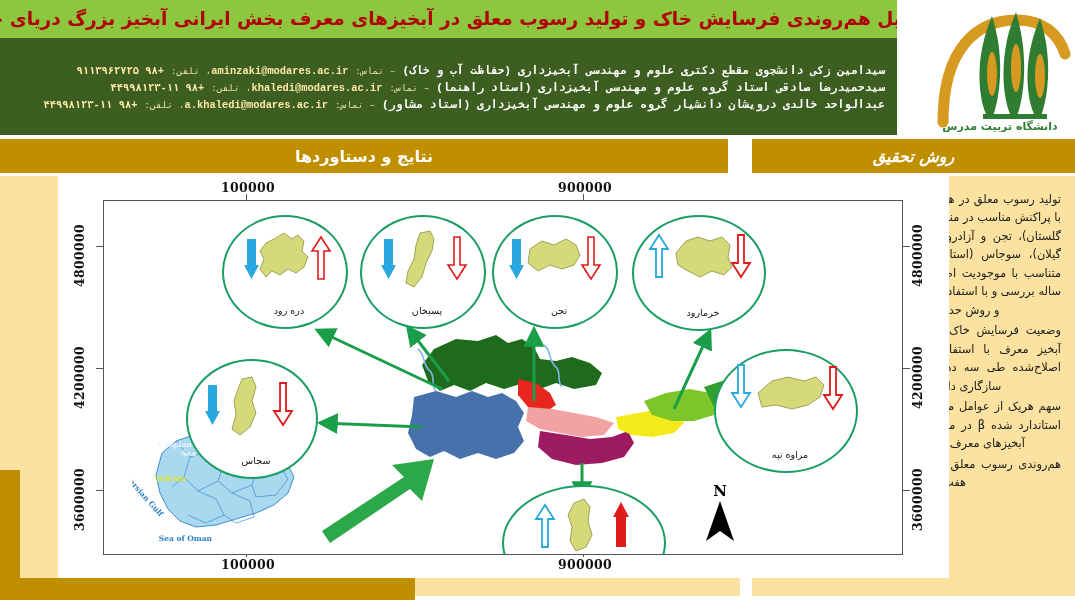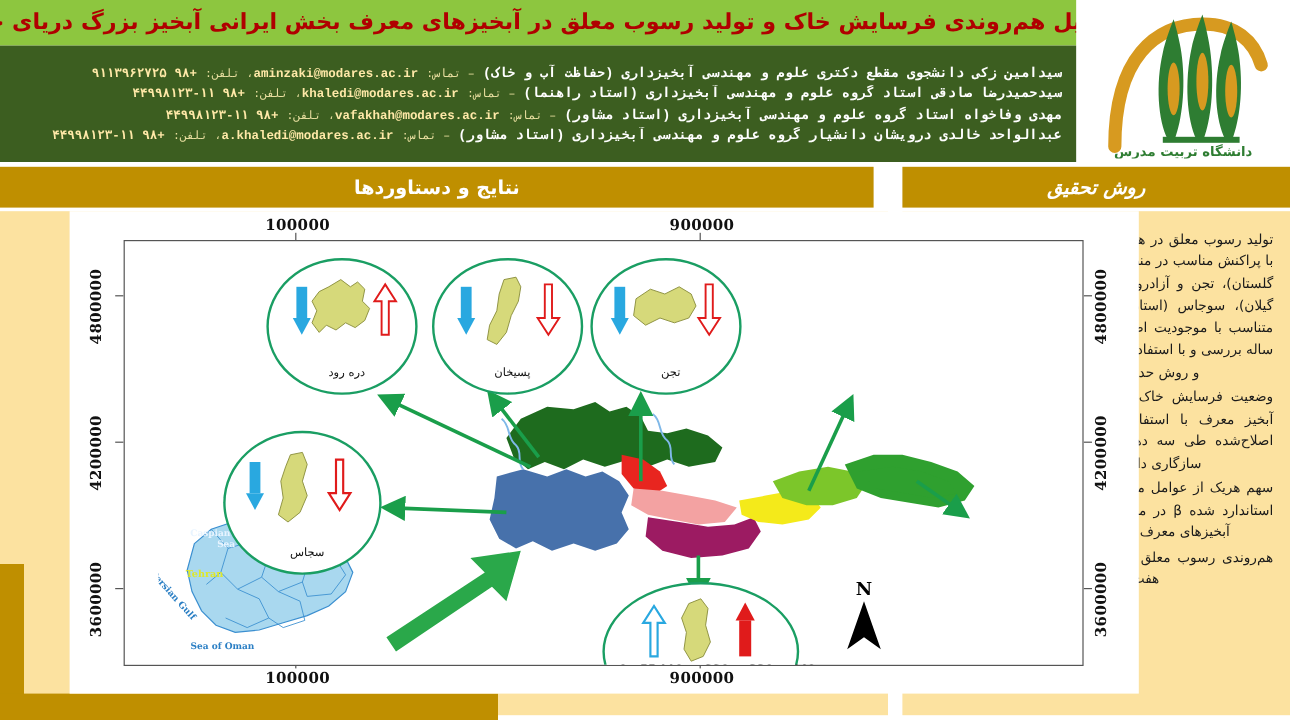--- a/index.html
+++ b/index.html
@@ -39,21 +39,21 @@
     padding-right:4px;
   }
   .author-line .nm{color:#ffffff;}
   .author-line .em{color:#ffe9a8;font-weight:bold;font-size:10.4px;}
   .author-line .lbl{color:#e9dfa0;font-weight:normal;font-size:9.6px;}
   .author-line .ph{color:#ffe9a8;font-size:10.4px;}
 
   
   .logo-box{
     position:absolute;left:897px;top:0;width:178px;height:135px;
-    background:#ffffff;display:flex;align-items:center;justify-content:center;
+    background:#ffffff;display:flex;align-items:center;justify-content:flex-start;
   }
 
   
   .bar{
     position:absolute;height:34px;background:#bf8f00;
     display:flex;align-items:center;justify-content:center;
   }
   .bar .btxt{
     color:#ffffff;font-weight:bold;font-size:16px;direction:rtl;
     white-space:nowrap;
@@ -141,26 +141,20 @@
     <div class="author-line">
       <span class="nm">سیدامین زکی دانشجوی مقطع دکتری علوم و مهندسی آبخیزداری (حفاظت آب و خاک)</span>
       <span class="lbl">– تماس:</span>
       <span class="em">aminzaki@modares.ac.ir</span><span class="lbl">، تلفن:</span>
       <span class="ph">+۹۸ ۹۱۱۳۹۶۲۷۲۵</span>
     </div>
     <div class="author-line">
       <span class="nm">سیدحمیدرضا صادقی استاد گروه علوم و مهندسی آبخیزداری (استاد راهنما)</span>
       <span class="lbl">– تماس:</span>
       <span class="em">khaledi@modares.ac.ir</span><span class="lbl">، تلفن:</span>
-      <span class="ph">+۹۸ ۱۱-۴۴۹۹۸۱۲۳</span>
-    </div>
-    <div class="author-line">
-      <span class="nm">مهدی وفاخواه استاد گروه علوم و مهندسی آبخیزداری (استاد مشاور)</span>
-      <span class="lbl">– تماس:</span>
-      <span class="em">vafakhah@modares.ac.ir</span><span class="lbl">، تلفن:</span>
       <span class="ph">+۹۸ ۱۱-۴۴۹۹۸۱۲۳</span>
     </div>
     <div class="author-line">
       <span class="nm">عبدالواحد خالدی درویشان دانشیار گروه علوم و مهندسی آبخیزداری (استاد مشاور)</span>
       <span class="lbl">– تماس:</span>
       <span class="em">a.khaledi@modares.ac.ir</span><span class="lbl">، تلفن:</span>
       <span class="ph">+۹۸ ۱۱-۴۴۹۹۸۱۲۳</span>
     </div>
   </div>
 
@@ -355,37 +349,65 @@
             <rect x="20" y="24" width="9" height="26" fill="#29a8e0"></rect>
             <path d="M17 50 L32 50 L24.5 64 Z" fill="#29a8e0"></path>
           </g>
           <g fill="#ffffff" stroke="#e01b1b" stroke-width="1.6">
             <path d="M96 22 L96 50 L90 50 L99 64 L108 50 L102 50 L102 22 Z"></path>
           </g>
         </svg>
         <div class="cname">تجن</div>
       </div>
 
+      <div class="circ" style="left:528px;top:14px;width:130px;height:112px;">
+        <div class="ring"></div>
+        <svg width="130" height="112" viewBox="0 0 130 112">
+          <path d="M44 38 L54 26 L66 22 L78 26 L90 22 L98 30 L96 42 L100 52 L92 60
+                   L80 56 L68 62 L56 56 L46 50 Z" fill="#d6d97a" stroke="#8d9141" stroke-width="0.8"></path>
+          <g fill="#ffffff" stroke="#29a8e0" stroke-width="1.8">
+            <path d="M24 62 L24 34 L18 34 L27 20 L36 34 L30 34 L30 62 Z"></path>
+          </g>
+          <g fill="#ffffff" stroke="#e01b1b" stroke-width="1.8">
+            <path d="M106 20 L106 48 L100 48 L109 62 L118 48 L112 48 L112 20 Z"></path>
+          </g>
+        </svg>
+        <div class="cname">خرمارود</div>
+      </div>
 
       <div class="circ" style="left:82px;top:158px;width:128px;height:116px;">
         <div class="ring"></div>
         <svg width="128" height="116" viewBox="0 0 128 116">
           <path d="M56 20 L66 18 L70 28 L66 42 L70 54 L64 68 L54 76 L46 70 L50 56
                    L48 42 L52 30 Z" fill="#d6d97a" stroke="#8d9141" stroke-width="0.8"></path>
           <g>
             <rect x="22" y="26" width="9" height="26" fill="#29a8e0"></rect>
             <path d="M19 52 L34 52 L26.5 66 Z" fill="#29a8e0"></path>
           </g>
           <g fill="#ffffff" stroke="#e01b1b" stroke-width="1.8">
             <path d="M94 24 L94 52 L88 52 L97 66 L106 52 L100 52 L100 24 Z"></path>
           </g>
         </svg>
         <div class="cname">سجاس</div>
       </div>
 
+      <div class="circ" style="left:610px;top:148px;width:140px;height:120px;">
+        <div class="ring"></div>
+        <svg width="140" height="120" viewBox="0 0 140 120">
+          <path d="M44 44 L58 32 L74 28 L90 32 L102 28 L110 36 L106 48 L94 56 L78 60
+                   L62 56 L48 58 Z" fill="#d6d97a" stroke="#8d9141" stroke-width="0.8"></path>
+          <g fill="#ffffff" stroke="#29a8e0" stroke-width="1.8">
+            <path d="M24 16 L24 44 L18 44 L27 58 L36 44 L30 44 L30 16 Z"></path>
+          </g>
+          <g fill="#ffffff" stroke="#e01b1b" stroke-width="1.8">
+            <path d="M116 18 L116 46 L110 46 L119 60 L128 46 L122 46 L122 18 Z"></path>
+          </g>
+        </svg>
+        <div class="cname">مراوه تپه</div>
+      </div>
 
       <div class="circ" style="left:398px;top:284px;width:160px;height:112px;">
         <div class="ring"></div>
         <svg width="160" height="112" viewBox="0 0 160 112">
           <path d="M72 18 L82 14 L88 22 L86 36 L90 50 L84 62 L74 66 L68 56 L70 42
                    L66 30 Z" fill="#d6d97a" stroke="#8d9141" stroke-width="0.8"></path>
           <g fill="#ffffff" stroke="#29a8e0" stroke-width="1.8">
             <path d="M40 62 L40 34 L34 34 L43 20 L52 34 L46 34 L46 62 Z"></path>
           </g>
           <g>

